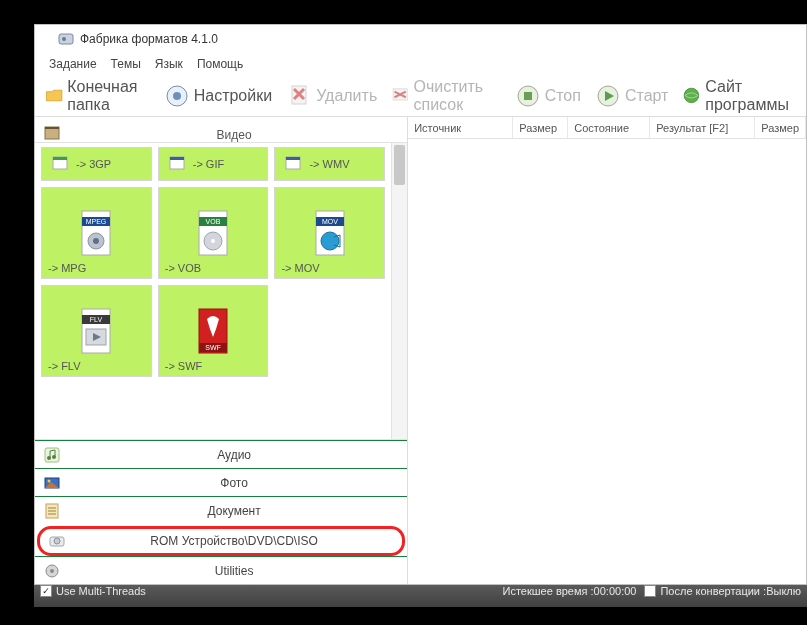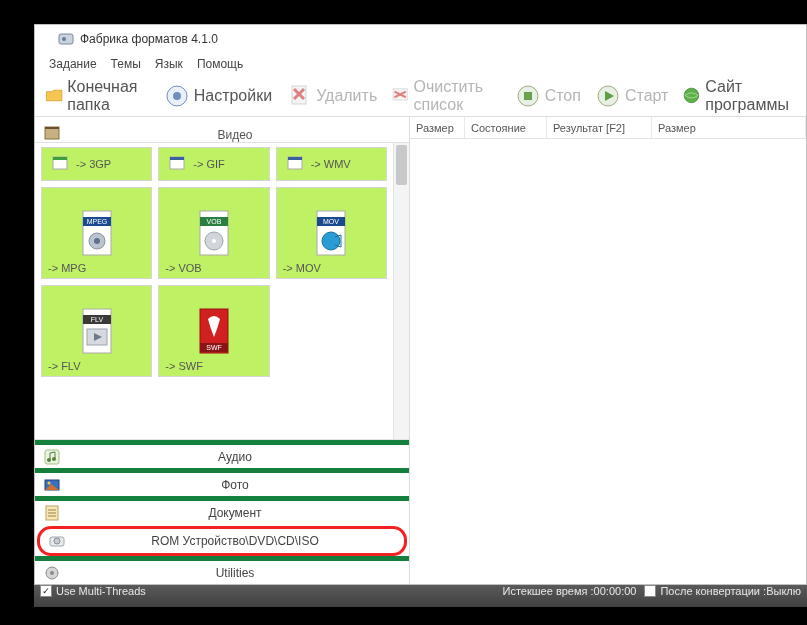--- a/index.html
+++ b/index.html
@@ -23,21 +23,21 @@
 .format-grid { display: grid; grid-template-columns: repeat(3, 1fr); gap: 6px; }
 .fmt { border: 1px solid #d6d6d6; height: 92px; display: flex; flex-direction: column; align-items: center; justify-content: center; position: relative; background: #bef264; }
 .fmt .thumb { width: 40px; height: 48px; display:flex; align-items:center; justify-content:center; }
 .fmt .lbl-row { position: absolute; bottom: 4px; left: 6px; font-size: 11px; color: #555; }
 .fmt.short { height: 34px; justify-content: flex-start; flex-direction: row; padding-left: 8px; gap: 6px; }
 .fmt.short .lbl-row { position: static; }
 .fmt.short .thumb { width: 20px; height: 16px; }
 .scrollbar { width: 16px; border-left: 1px solid #e2e2e2; position: relative; background: #f4f4f4; }
 .scrollbar .thumb-sb { position: absolute; left: 2px; right: 2px; top: 2px; height: 40px; background: #c8c8c8; border-radius: 2px; }
 .cats-bottom { }
-.cat-row { height: 28px; display: flex; align-items: center; padding: 0 8px; font-size: 12px; color: #444; border-top: 5px solid #15803d; position: relative; }
+.cat-row { height: 28px; display: flex; align-items: center; padding: 0 8px; font-size: 12px; color: #444; border-top: 1px solid #15803d; position: relative; }
 .cat-row .cic { width: 18px; height: 18px; margin-right: 8px; }
 .cat-row .lbl { flex: 1; text-align: center; }
 .cat-row.highlight { border: 3px solid #f32121; border-radius: 14px; margin-top:2px; margin-left:2px; margin-right:2px; height:30px; }
 .right { flex: 1; display: flex; flex-direction: column; }
 .cols { height: 22px; display: flex; align-items: center; font-size: 11px; color: #555; border-bottom: 1px solid #e2e2e2; }
 .cols div { padding: 0 6px; border-right: 1px solid #e8e8e8; height: 100%; display:flex; align-items:center; }
 .col-src { width: 105px; } .col-size { width: 55px; } .col-state { width: 82px; } .col-res { width: 105px; } .col-sz2 { flex:1; }
 .statusbar { position: absolute; left: 34px; right: 0; bottom: 18px; height: 22px; background: linear-gradient(#5a5a5a, #404040); display: flex; align-items: flex-start; padding: 0 6px; font-size: 11px; color: #e8e8e8; }
 .statusbar .chk { width: 12px; height: 12px; background: #fff; border: 1px solid #888; margin-right: 4px; display:inline-flex; align-items:center; justify-content:center; }
 .statusbar .chk.on::after { content:"✓"; font-size:9px; color:#222; }
@@ -293,20 +293,21 @@
                 <circle cx="9" cy="9" r="2" fill="#8a8a8a"></circle>
               </svg>
             </span>
           <span class="lbl">Utilities</span>
         </div>
       </div>
     </div>
 
     <div class="right">
       <div class="cols">
+        <div class="col-src">Источник</div>
         <div class="col-size">Размер</div>
         <div class="col-state">Состояние</div>
         <div class="col-res">Результат [F2]</div>
         <div class="col-sz2">Размер</div>
       </div>
       <div style="flex:1"></div>
     </div>
   </div>
 </div>
 

